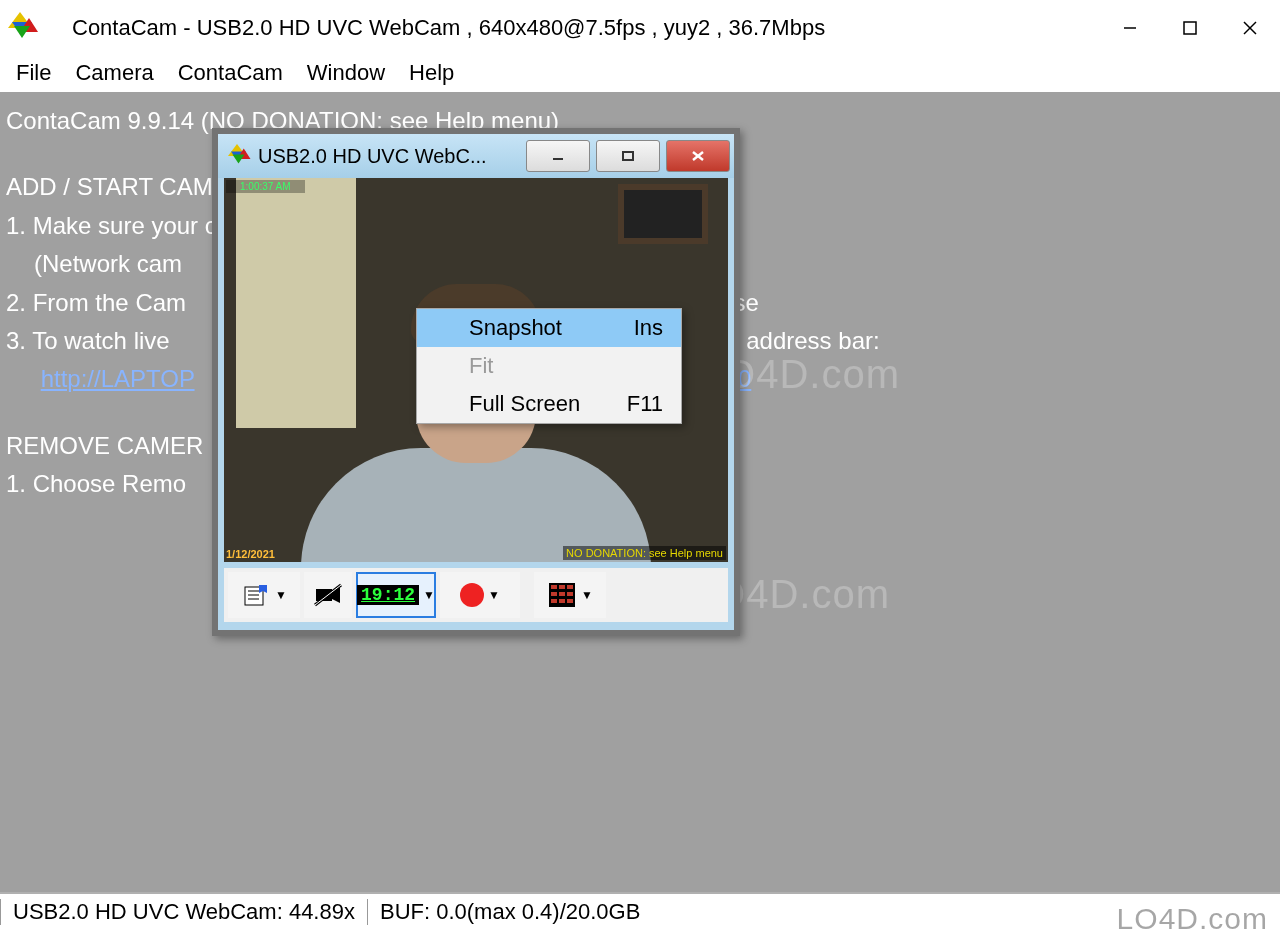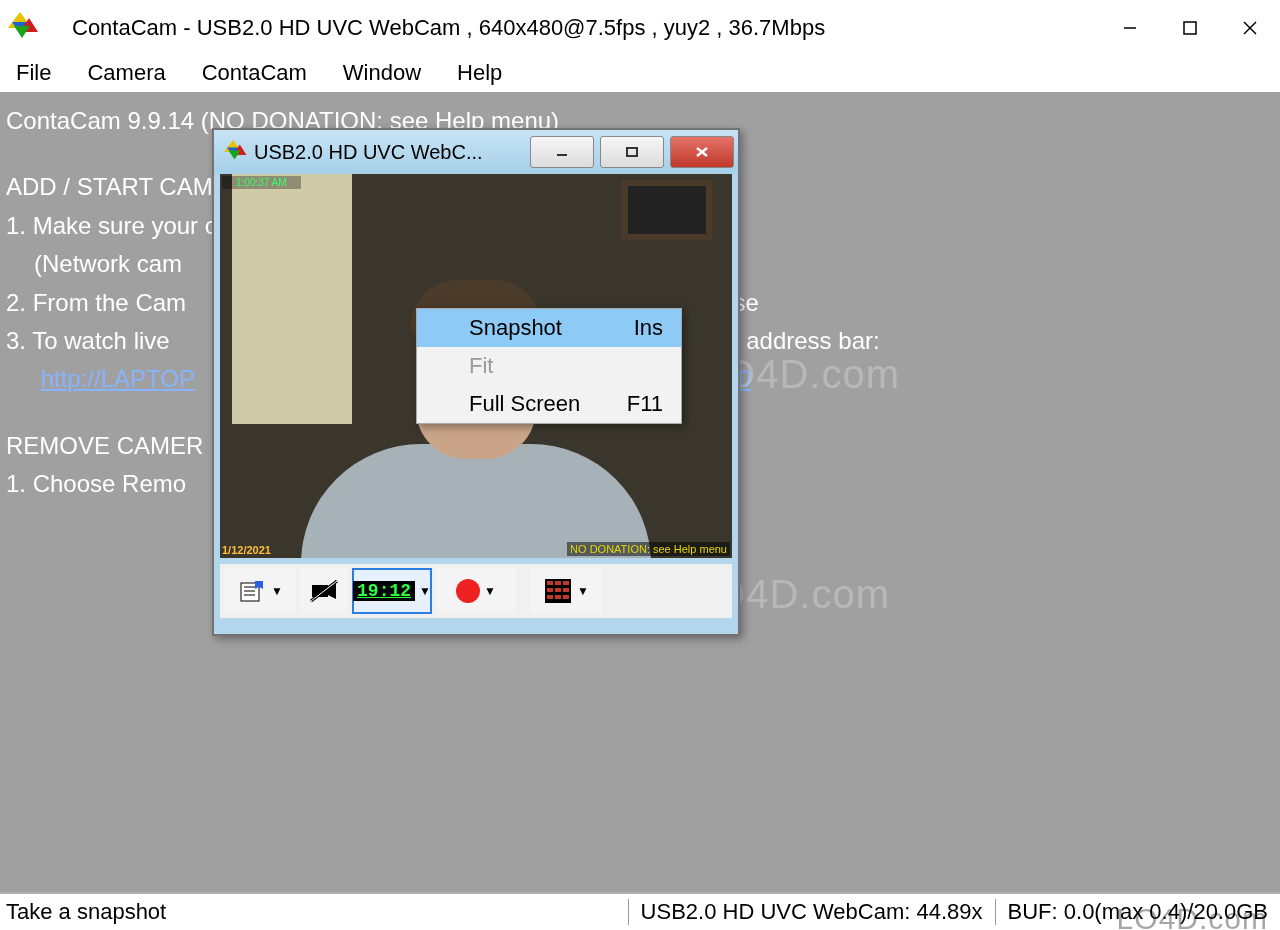--- a/index.html
+++ b/index.html
@@ -13,21 +13,21 @@
   }
   .app-icon { width: 32px; height: 32px; margin-right: 8px; position: relative; }
   .title-text { font-size: 22px; color: #000; }
   .win-controls { margin-left: auto; display: flex; }
   .win-btn {
     width: 60px; height: 40px; display: flex; align-items: center;
     justify-content: center; font-size: 16px; color: #000;
   }
 
   .menubar {
-    height: 34px; display: flex; align-items: center; gap: 16px; padding-left: 6px;
+    height: 34px; display: flex; align-items: center; gap: 4px; padding-left: 6px;
     background: #fff; font-size: 22px;
   }
   .menubar span { padding: 2px 10px; }
 
   .workspace {
     position: absolute; left: 0; top: 92px; right: 0; bottom: 38px;
     background: #a0a0a0; color: #fff; padding: 10px 6px;
     font-size: 24px; line-height: 1.6;
   }
   .workspace .link { color: #88b4ff; text-decoration: underline; }
@@ -37,21 +37,21 @@
     background: #fff; border-top: 2px solid #b0b0b0;
     display: flex; align-items: center; font-size: 22px; color: #000;
   }
   .statusbar .status-left { padding-left: 6px; flex: 1; }
   .statusbar .status-mid { padding: 0 12px; border-left: 1px solid #999; }
   .statusbar .status-right { padding: 0 12px; border-left: 1px solid #999; }
 
   
   .child-window {
     position: absolute; left: 212px; top: 128px; width: 528px; height: 508px;
-    background: #b3d6ec; border: 2px solid #737373;
+    background: #b3d6ec; border: 6px solid #737373;
     box-shadow: 3px 3px 8px rgba(0,0,0,0.35);
   }
   .child-titlebar {
     height: 44px; display: flex; align-items: center; padding: 4px;
     background: linear-gradient(#c7e4f6, #a6cfe8);
   }
   .child-titlebar .child-icon { width: 24px; height: 24px; margin: 0 6px; }
   .child-title-text { font-size: 20px; color: #000; white-space: nowrap; overflow: hidden; text-overflow: ellipsis; flex: 0 1 auto; max-width: 248px;}
   .child-controls { margin-left: auto; display: flex; gap: 6px; }
   .child-btn {
@@ -319,18 +319,17 @@
     <span>Fit</span>
     <span class="shortcut"></span>
   </div>
   <div class="item">
     <span>Full Screen</span>
     <span class="shortcut">F11</span>
   </div>
 </div>
 
 <div class="statusbar">
-  <span class="status-left">Take a snapshot</span>
   <span class="status-mid">USB2.0 HD UVC WebCam: 44.89x</span>
   <span class="status-right">BUF: 0.0(max 0.4)/20.0GB</span>
 </div>
 
 <div class="watermark" style="right:12px; bottom:-6px; font-size:30px; color:rgba(0,0,0,0.35)">LO4D.com</div>
 
 </body></html>

